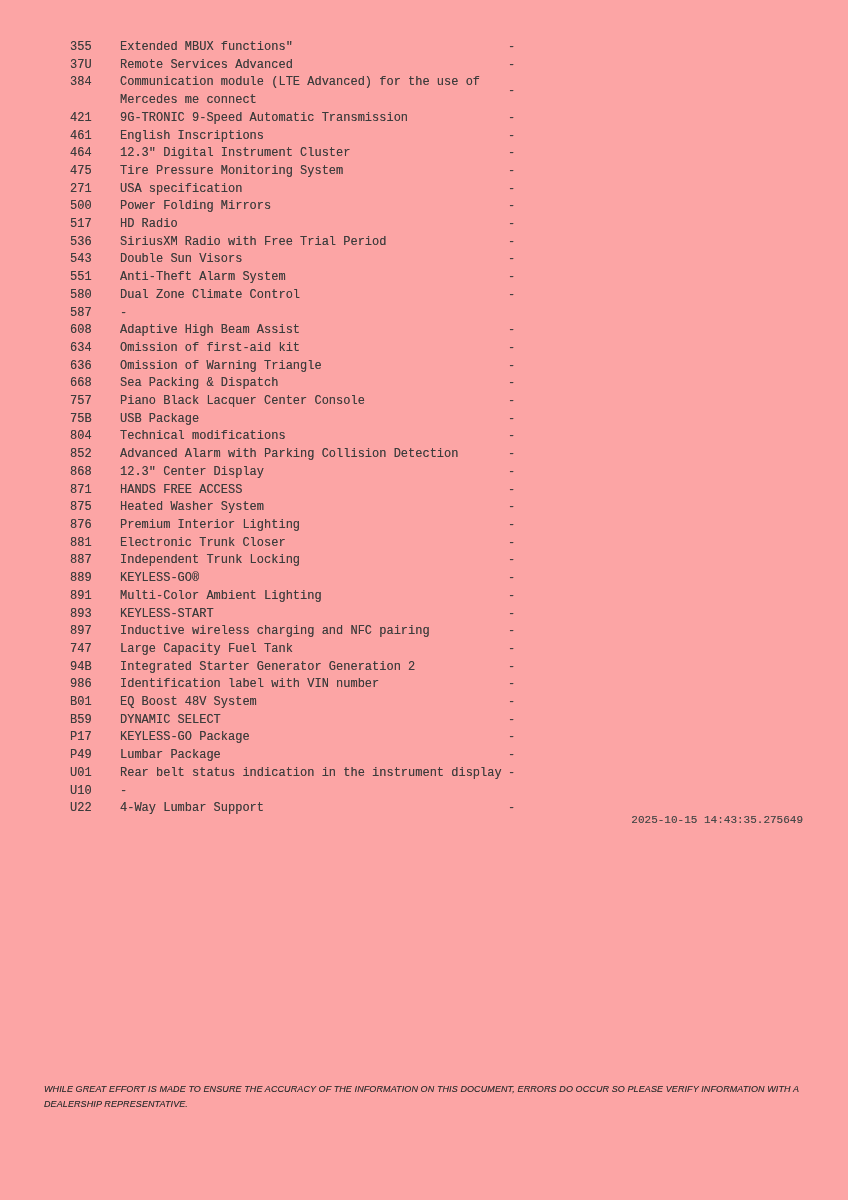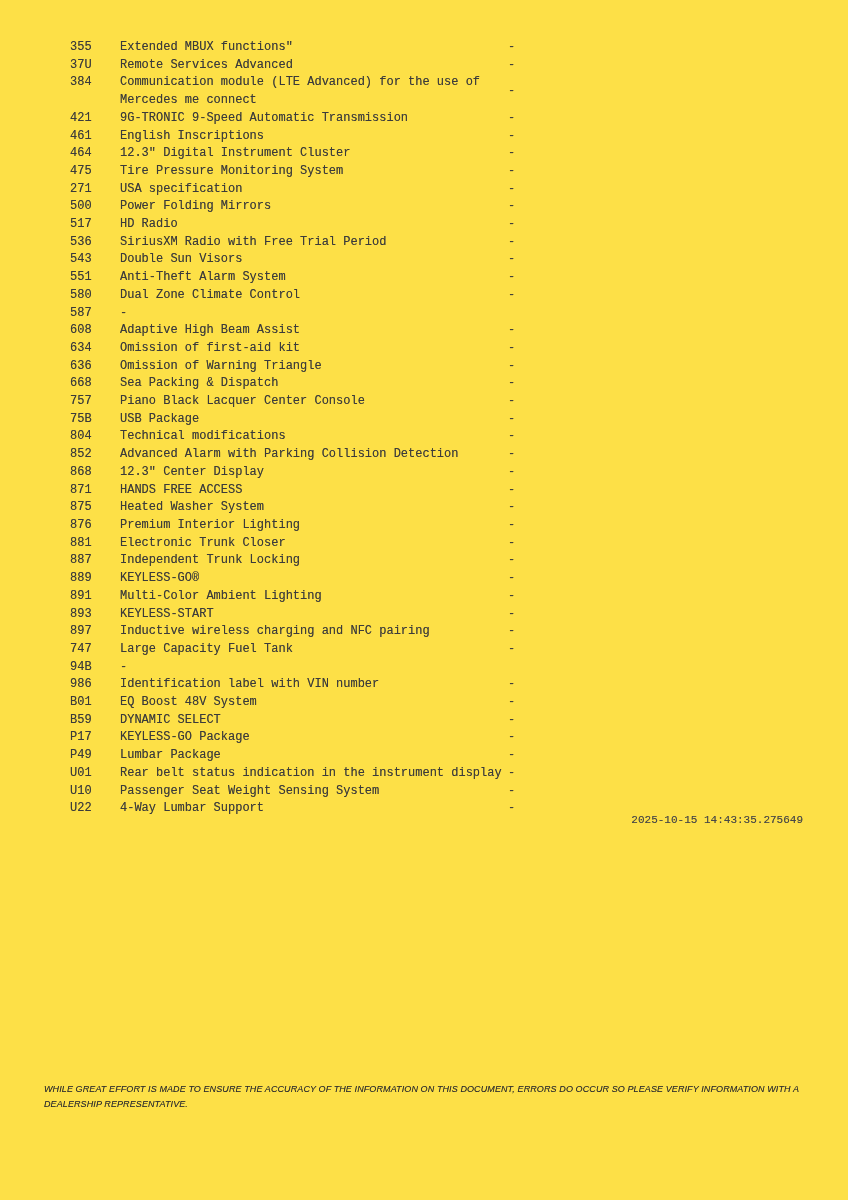--- a/index.html
+++ b/index.html
@@ -4,21 +4,21 @@
 <style>
   html, body {
     margin: 0;
     padding: 0;
     background: #ffffff;
   }
   .page {
     position: relative;
     width: 848px;
     height: 1200px;
-    background: #fde047;
+    background: #fca5a5;
     overflow: hidden;
   }
   .options-list {
     position: absolute;
     left: 70px;
     top: 39px;
     width: 448px;
     font-family: "Liberation Mono", "DejaVu Sans Mono", monospace;
     font-size: 12px;
     line-height: 17.7px;
@@ -274,20 +274,21 @@
       </div>
 
       <div class="option-row">
         <span class="option-code">747</span>
         <span class="option-desc">Large Capacity Fuel Tank</span>
         <span class="option-status">-</span>
       </div>
 
       <div class="option-row">
         <span class="option-code">94B</span>
+        <span class="option-desc">Integrated Starter Generator Generation 2</span>
         <span class="option-status">-</span>
       </div>
 
       <div class="option-row">
         <span class="option-code">986</span>
         <span class="option-desc">Identification label with VIN number</span>
         <span class="option-status">-</span>
       </div>
 
       <div class="option-row">
@@ -315,21 +316,20 @@
       </div>
 
       <div class="option-row">
         <span class="option-code">U01</span>
         <span class="option-desc">Rear belt status indication in the instrument display</span>
         <span class="option-status">-</span>
       </div>
 
       <div class="option-row">
         <span class="option-code">U10</span>
-        <span class="option-desc">Passenger Seat Weight Sensing System</span>
         <span class="option-status">-</span>
       </div>
 
       <div class="option-row">
         <span class="option-code">U22</span>
         <span class="option-desc">4-Way Lumbar Support</span>
         <span class="option-status">-</span>
       </div>
     </div>
 

